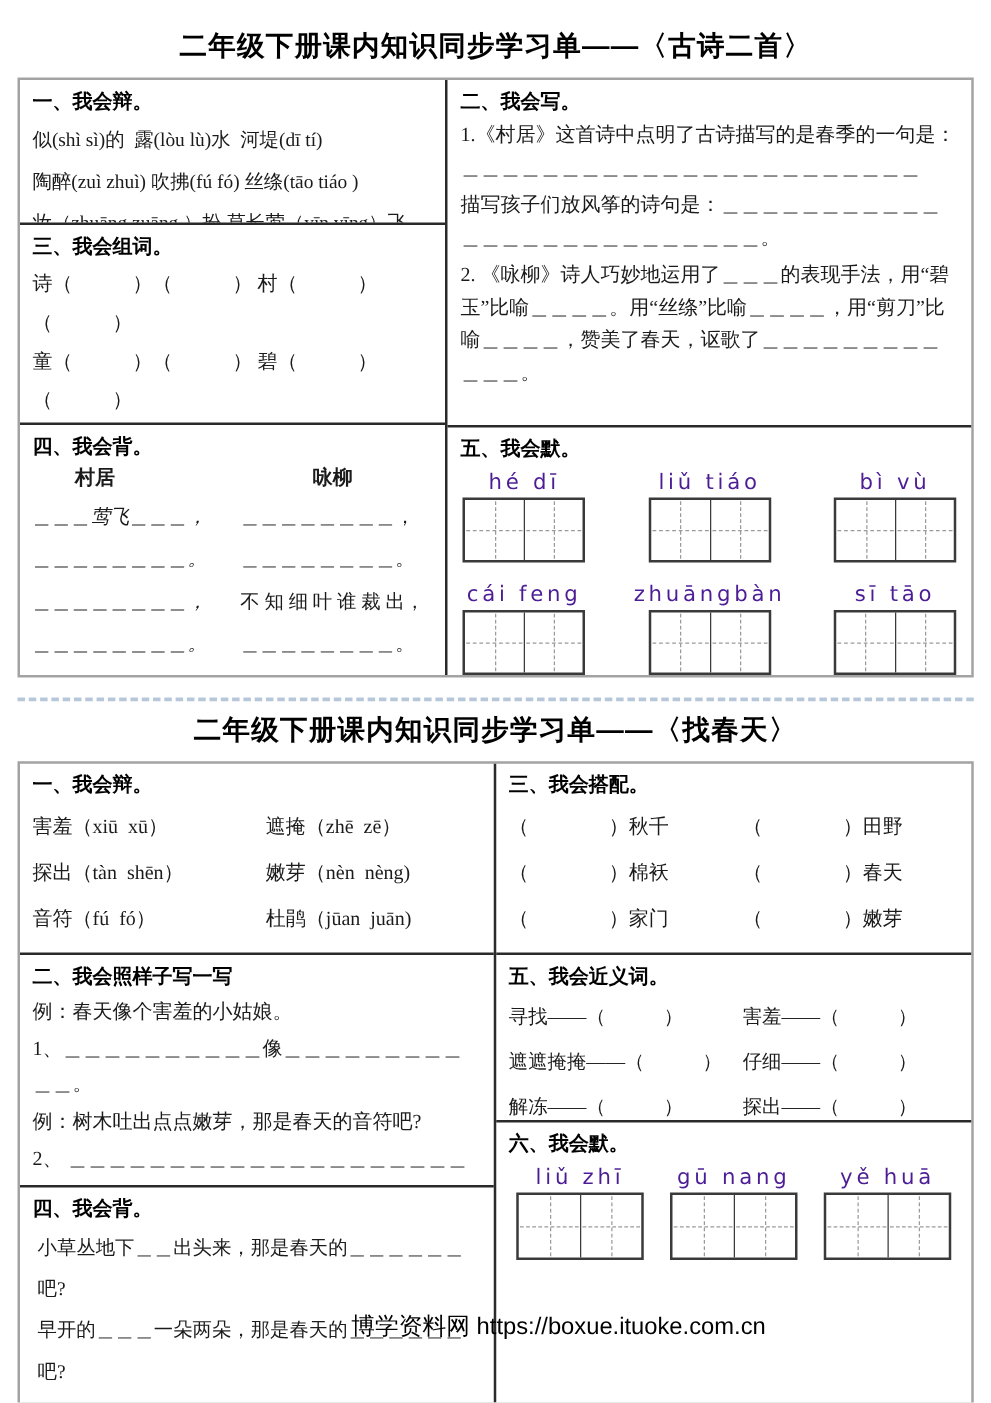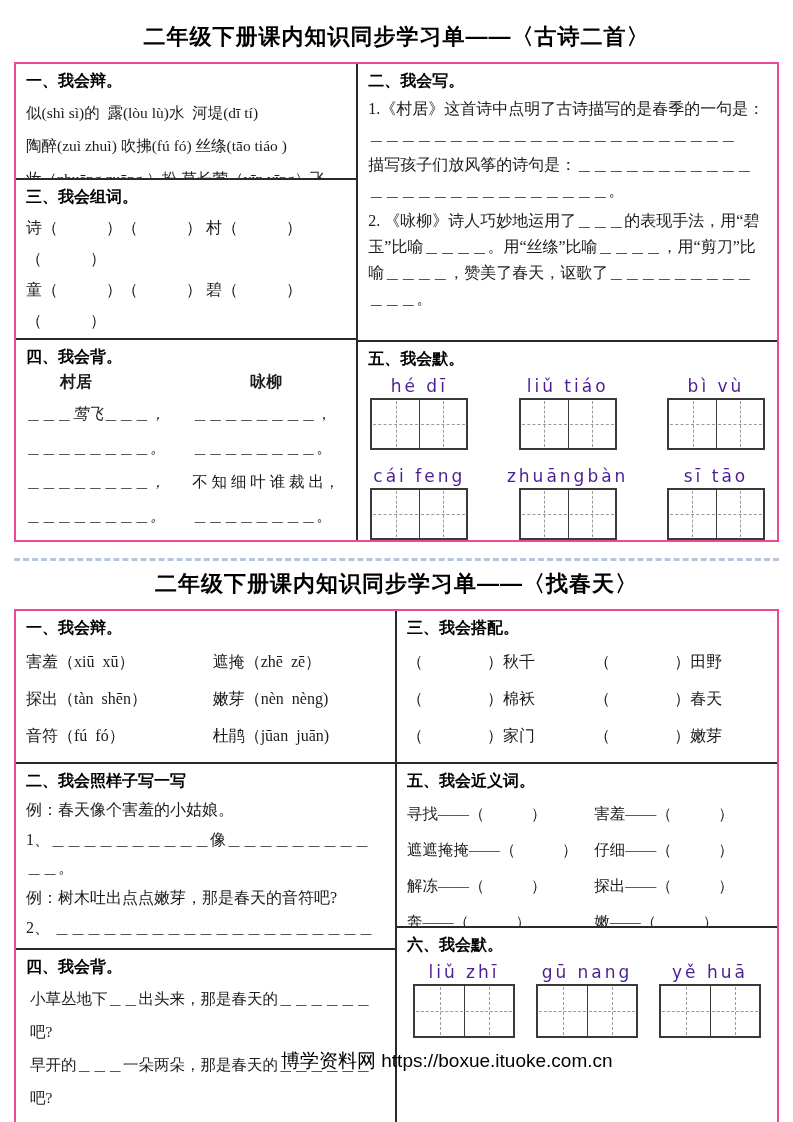--- a/index.html
+++ b/index.html
@@ -17,21 +17,21 @@
     font-family: "Liberation Sans", "DejaVu Sans", sans-serif;
     font-weight: bold;
     font-size: 22px;
     text-align: center;
     letter-spacing: 1px;
     margin: 8px 0 10px 0;
     color: #000;
   }
 
   .sheet {
-    border: 2px solid #ec4899;
+    border: 2px solid #a3a3a3;
     display: flex;
     width: 765px;
   }
   .col { display: flex; flex-direction: column; }
   .col.left { border-right: 2px solid #2a2a2a; }
   .cell {
     padding: 7px 10px 4px 10px;
     overflow: hidden;
   }
   .cell.hb { border-bottom: 2px solid #2a2a2a; }
@@ -92,21 +92,21 @@
     margin: 16px 0 6px 0;
   }
 
   
   #t2 .col.left  { width: 381px; }
   #t2 .col.right { width: 380px; }
   #t2 .c2-bian   { height: 153px; }
   #t2 .c2-zhao   { height: 186px; }
   #t2 .c2-bei    { height: 172px; }
   #t2 .c2-dapei  { height: 153px; }
-  #t2 .c2-jinyi  { height: 164px; }
+  #t2 .c2-jinyi  { height: 134px; }
   #t2 .c2-mo     { height: 172px; }
 
   .two-col-row { display: flex; font-size: 16px; line-height: 37px; }
   .two-col-row .tc-left  { width: 52%; white-space: pre; }
   .two-col-row .tc-right { width: 48%; white-space: pre; }
 
   #t2 .c2-zhao .para { line-height: 28px; margin-bottom: 2px; }
   #t2 .c2-bei .line { line-height: 33px; font-size: 15.5px; padding-left: 4px; }
   #t2 .c2-jinyi .two-col-row { line-height: 36px; font-size: 15.5px; }
 

